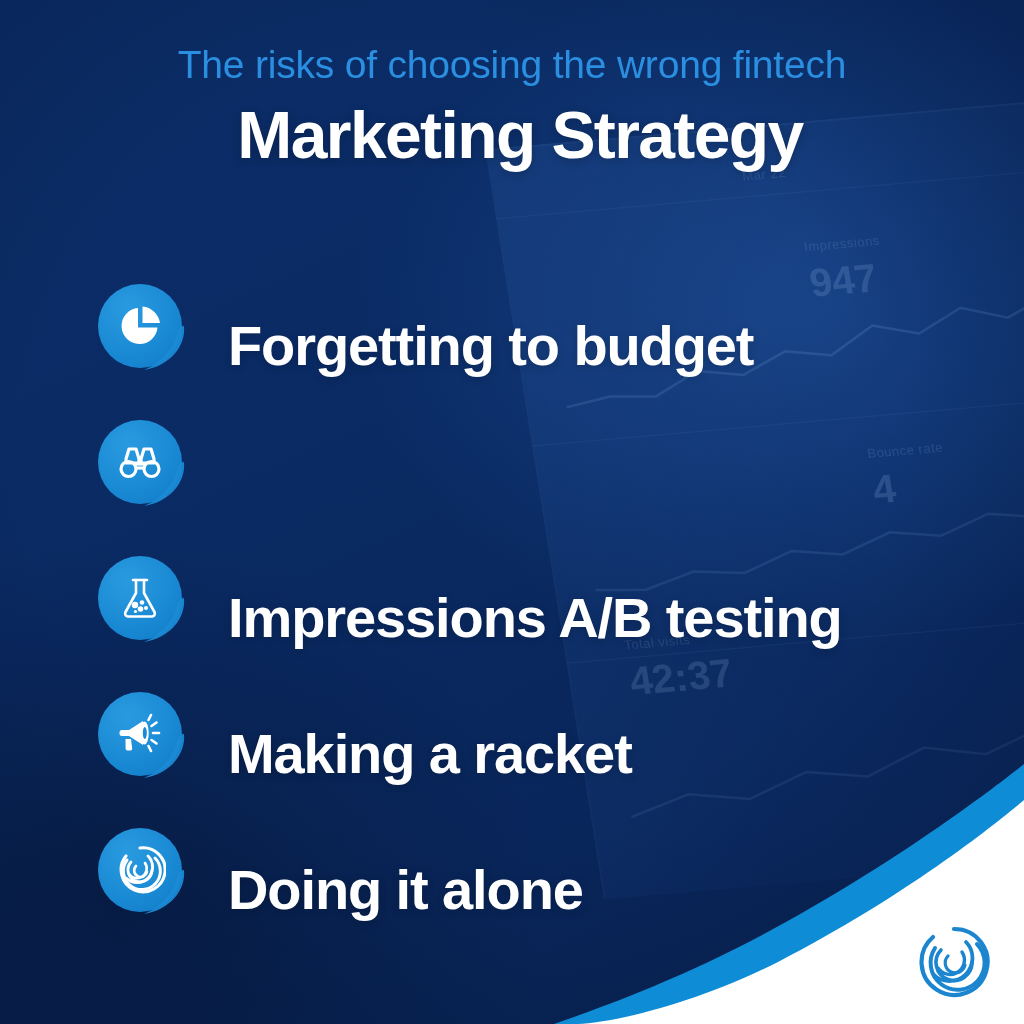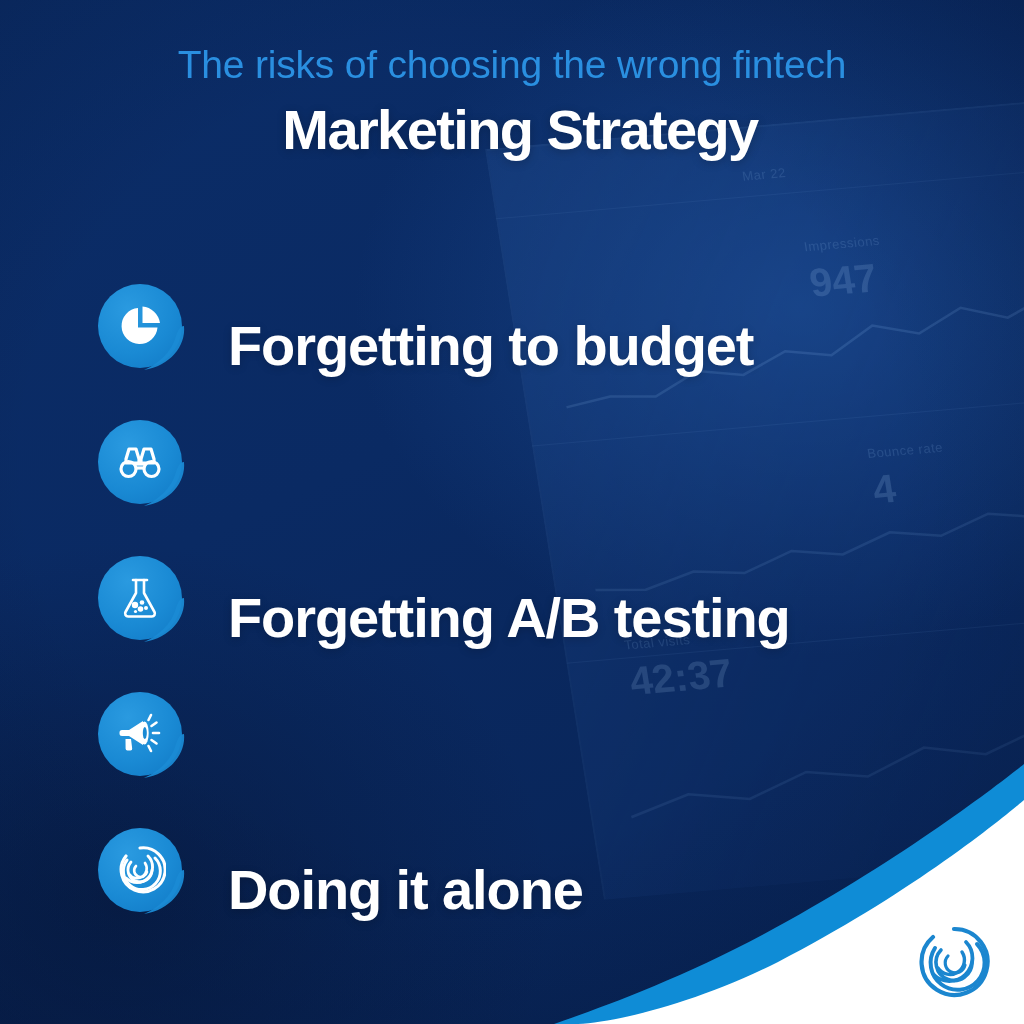--- a/index.html
+++ b/index.html
@@ -90,21 +90,21 @@
   .eyebrow {
     color: #2a8fe0;
     font-size: 39px;
     font-weight: 400;
     letter-spacing: -0.2px;
     line-height: 1.1;
     margin: 0;
   }
   .headline {
     color: #ffffff;
-    font-size: 56px;
+    font-size: 66px;
     font-weight: 700;
     letter-spacing: -1.6px;
     line-height: 1.05;
     margin: 14px 0 0 16px;
     text-shadow: 0 2px 10px rgba(0,0,0,0.22);
   }
 
   
   .list {
     position: absolute;
@@ -294,21 +294,21 @@
             <g fill="#ffffff">
               <circle cx="19" cy="31" r="3.2"></circle>
               <circle cx="26" cy="28.5" r="2.3"></circle>
               <circle cx="24.5" cy="35" r="2.8"></circle>
               <circle cx="30" cy="34" r="2"></circle>
               <circle cx="19.5" cy="37.5" r="1.6"></circle>
             </g>
           </svg>
         </div>
       </div>
-      <div class="row-label">Forgetting A/B testing</div>
+      <div class="row-label">Impressions A/B testing</div>
     </div>
 
     <div class="row">
       <div class="badge">
         <div class="disc"></div>
         <div class="swoosh">
           <svg viewBox="0 0 92 92">
             <path d="M88 44 C90 64 74 84 48 88 C62 82 76 70 80 54 C82 48 84 44 88 44 Z" fill="#1a8ad4" opacity="0.95"></path>
           </svg>
         </div>
@@ -323,20 +323,21 @@
             <g stroke="#ffffff" stroke-width="2.6" stroke-linecap="round">
               <path d="M38 24 h6"></path>
               <path d="M36.5 17 l5 -3.5"></path>
               <path d="M36.5 31 l5 3.5"></path>
               <path d="M33.5 11 l2.5 -5"></path>
               <path d="M33.5 37 l2.5 5"></path>
             </g>
           </svg>
         </div>
       </div>
+      <div class="row-label">Making a racket</div>
     </div>
 
     <div class="row">
       <div class="badge">
         <div class="disc"></div>
         <div class="swoosh">
           <svg viewBox="0 0 92 92">
             <path d="M88 44 C90 64 74 84 48 88 C62 82 76 70 80 54 C82 48 84 44 88 44 Z" fill="#1a8ad4" opacity="0.95"></path>
           </svg>
         </div>

